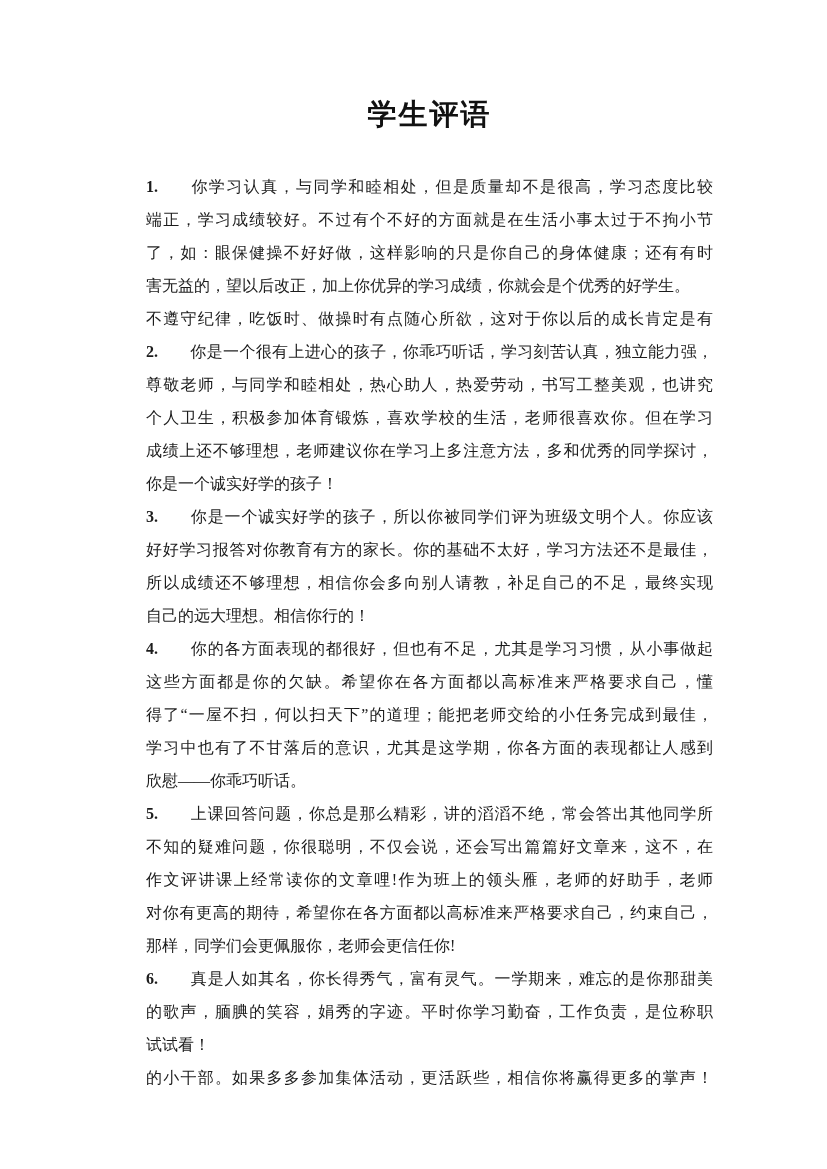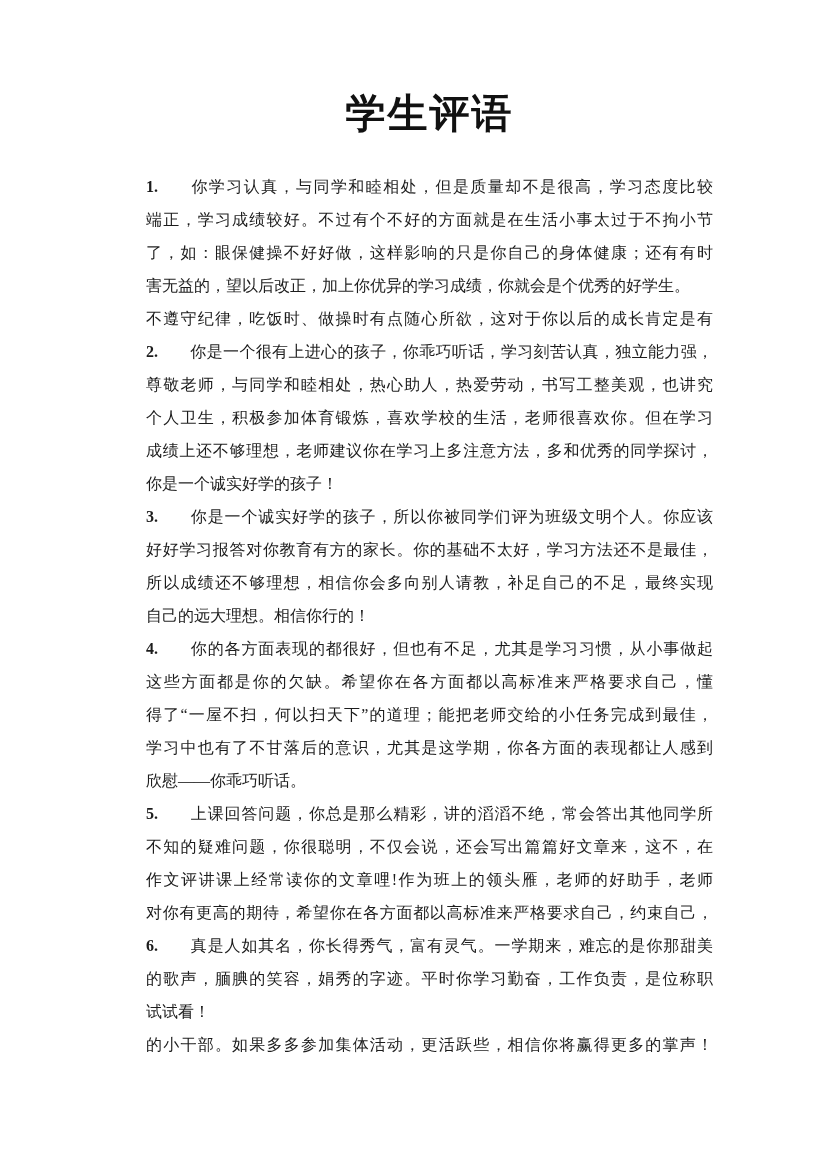--- a/index.html
+++ b/index.html
@@ -15,21 +15,21 @@
     overflow: hidden;
     font-family: "Liberation Serif", "DejaVu Serif", serif;
     color: #1c1c1c;
   }
   .doc {
     padding: 94px 114px 0 146px; 
   }
   .doc-title {
     margin: 0 0 36px 0;
     text-align: center;
-    font-size: 40px;
+    font-size: 29px;
     font-weight: bold;
     color: #111111;
     letter-spacing: 2px;
     line-height: 40px;
   }
   .comment-list {
     width: 567px;
   }
   .line {
     font-size: 16px;
@@ -74,19 +74,20 @@
         <div class="line last"><span>自己的远大理想。相信你行的！</span></div>
         <div class="line"><span class="num">4.</span><span>你的各方面表现的都很好，但也有不足，尤其是学习习惯，从小事做起</span></div>
         <div class="line"><span>这些方面都是你的欠缺。希望你在各方面都以高标准来严格要求自己，懂</span></div>
         <div class="line"><span>得了“一屋不扫，何以扫天下”的道理；能把老师交给的小任务完成到最佳，</span></div>
         <div class="line"><span>学习中也有了不甘落后的意识，尤其是这学期，你各方面的表现都让人感到</span></div>
         <div class="line last"><span>欣慰——你乖巧听话。</span></div>
         <div class="line"><span class="num">5.</span><span>上课回答问题，你总是那么精彩，讲的滔滔不绝，常会答出其他同学所</span></div>
         <div class="line"><span>不知的疑难问题，你很聪明，不仅会说，还会写出篇篇好文章来，这不，在</span></div>
         <div class="line"><span>作文评讲课上经常读你的文章哩!作为班上的领头雁，老师的好助手，老师</span></div>
         <div class="line"><span>对你有更高的期待，希望你在各方面都以高标准来严格要求自己，约束自己，</span></div>
+        <div class="line last"><span>那样，同学们会更佩服你，老师会更信任你!</span></div>
         <div class="line"><span class="num">6.</span><span>真是人如其名，你长得秀气，富有灵气。一学期来，难忘的是你那甜美</span></div>
         <div class="line"><span>的歌声，腼腆的笑容，娟秀的字迹。平时你学习勤奋，工作负责，是位称职</span></div>
         <div class="line last"><span>试试看！</span></div>
         <div class="line"><span>的小干部。如果多多参加集体活动，更活跃些，相信你将赢得更多的掌声！</span></div>
       </div>
   </div>
 </div>
 
 </body></html>

